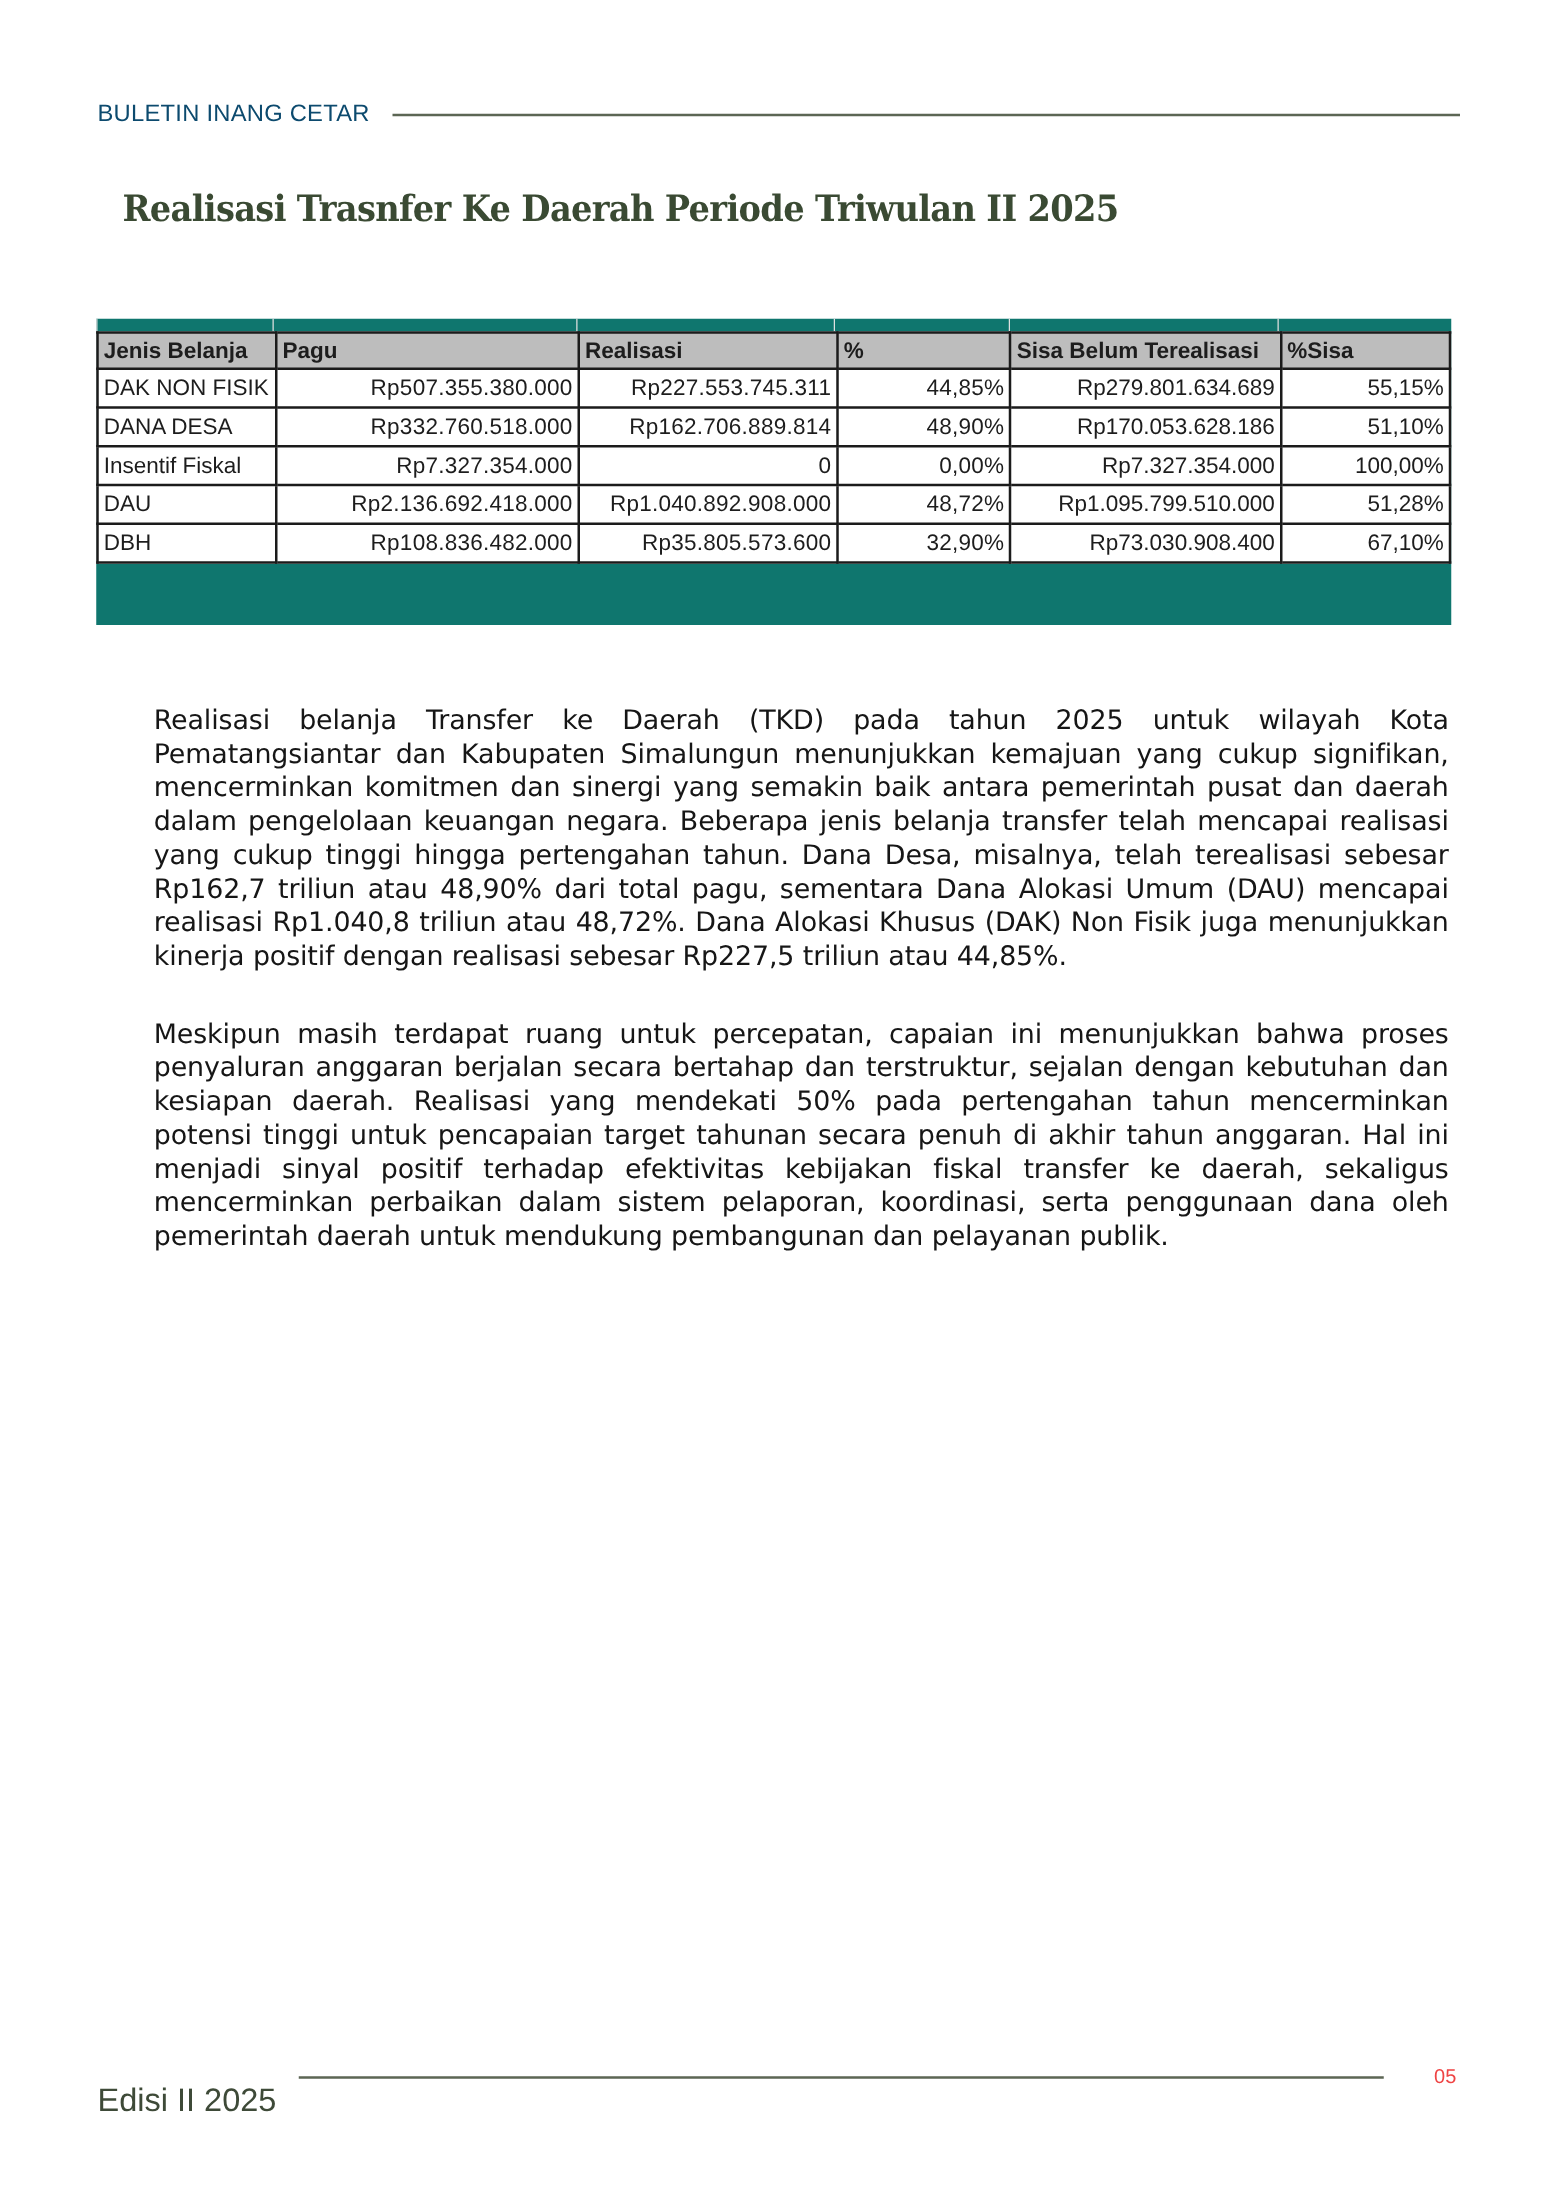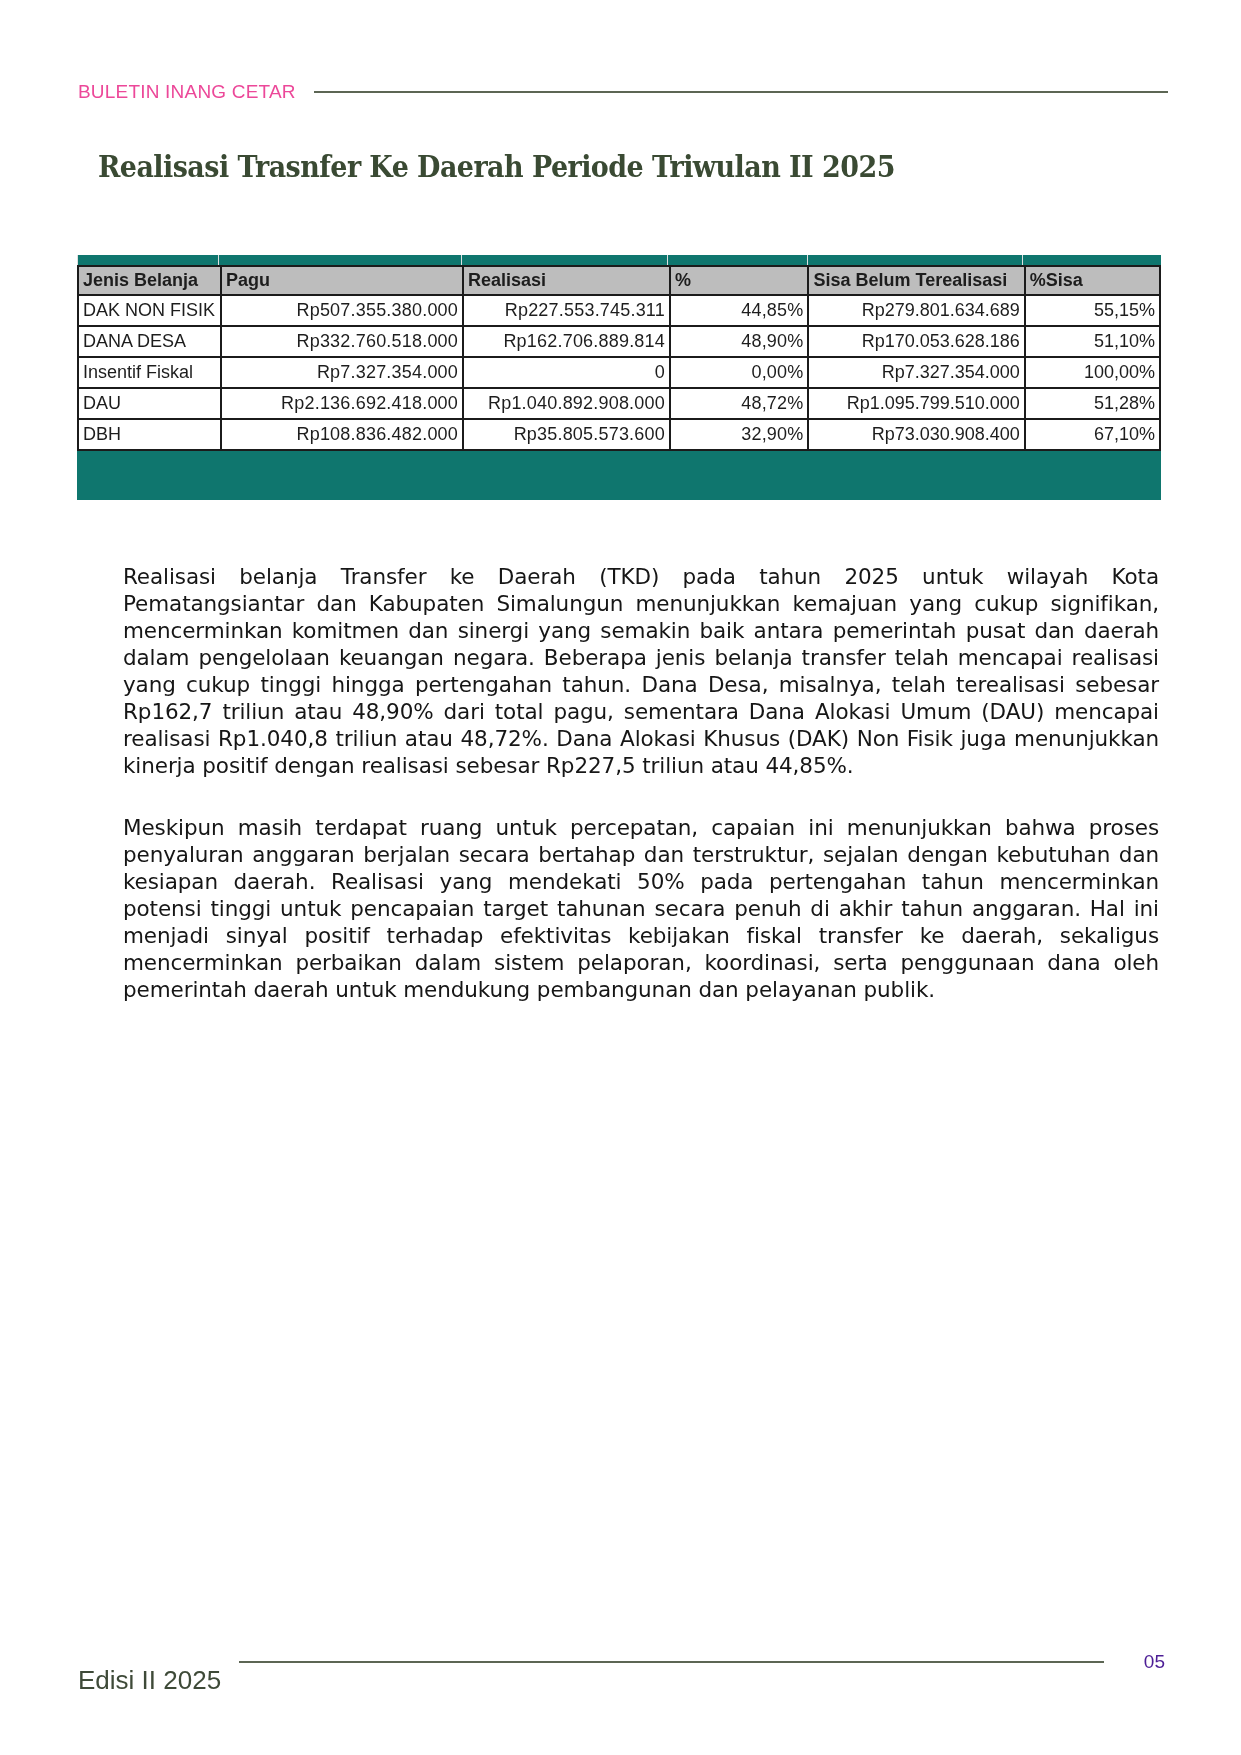--- a/index.html
+++ b/index.html
@@ -5,21 +5,21 @@
     html, body { margin: 0; padding: 0; background: #ffffff; }
     body {
       width: 1241px; height: 1755px; position: relative; overflow: hidden;
       font-family: "DejaVu Sans", sans-serif;
     }
     .running-head {
       position: absolute; left: 78px; top: 80px; width: 1090px; height: 24px;
       display: flex; align-items: center;
     }
     .running-head .label {
-      font-family: "Liberation Sans", sans-serif; font-size: 19px; color: #ec4899;
+      font-family: "Liberation Sans", sans-serif; font-size: 19px; color: #0c4a6e;
       letter-spacing: 0.2px; white-space: nowrap;
     }
     .running-head .rule {
       flex: 1; height: 2px; background: #5c6654; margin-left: 18px;
     }
     .title {
       position: absolute; left: 98px; top: 150px; margin: 0;
       font-family: "DejaVu Serif", serif; font-weight: bold; font-size: 29px;
       color: #3a4a33; letter-spacing: -0.6px; white-space: nowrap;
       transform: scaleX(0.93); transform-origin: left center;
@@ -55,21 +55,21 @@
     .body-text p { margin: 0 0 34.5px 0; }
     .footer {
       position: absolute; left: 78px; top: 1650px; width: 1087px; height: 24px;
       display: flex; align-items: center;
     }
     .footer .edition {
       font-family: "Liberation Sans", sans-serif; font-size: 26px; color: #3e4a38; white-space: nowrap; margin-top: 36px;
     }
     .footer .rule { flex: 1; height: 2px; background: #5c6654; margin: 0 40px 0 18px; }
     .footer .page-number {
-      font-family: "Liberation Sans", sans-serif; font-size: 19px; color: #4c1d95;
+      font-family: "Liberation Sans", sans-serif; font-size: 16px; color: #ef4444;
     }
   </style>
 </head>
 <body>
 
 <div class="running-head">
   <span class="label">BULETIN INANG CETAR</span>
   <span class="rule"></span>
 </div>
 

